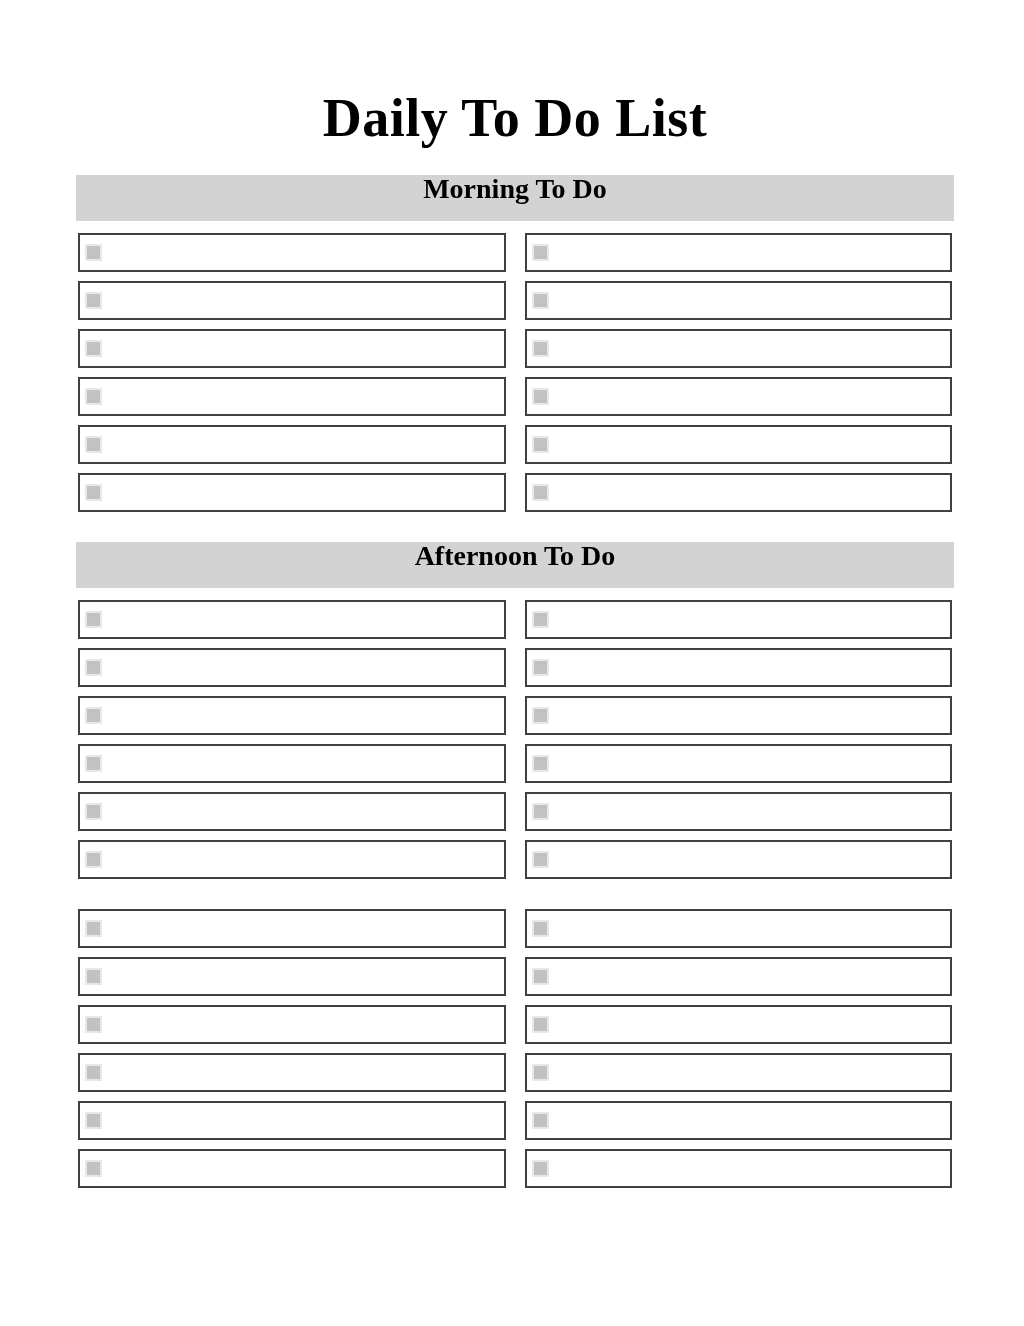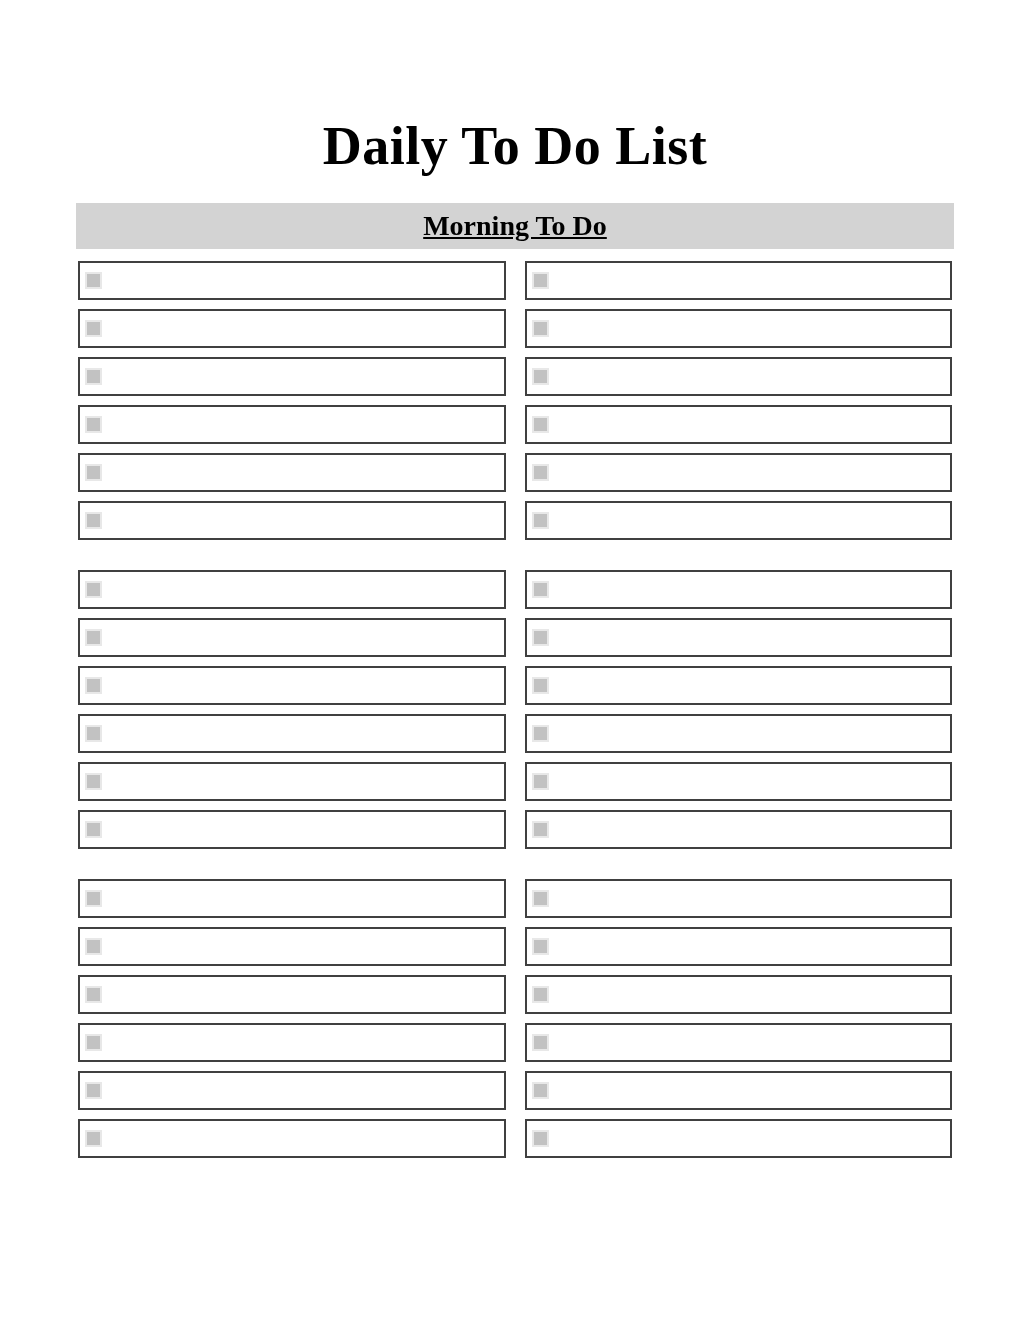--- a/index.html
+++ b/index.html
@@ -22,38 +22,37 @@
     font-family: "Liberation Serif", "DejaVu Serif", serif;
     color: var(--text);
     overflow: hidden;
   }
   .page {
     width: 878px;
     margin: 0 auto 0 76px;
   }
   h1.page-title {
     margin: 0 0 27px 0;
-    padding-top: 116px;
+    padding-top: 88px;
     font-size: 54px;
     line-height: 1.12;
     font-weight: bold;
     text-align: center;
     letter-spacing: 0.5px;
     white-space: nowrap;
   }
   section.todo-section {
     margin-bottom: 30px;
   }
   .section-header {
     height: 46px;
     background: var(--header-bg);
     display: flex;
-    align-items: center;
+    align-items: flex-start;
     justify-content: center;
-    text-decoration: underline;
   }
   .section-title {
     font-size: 28px;
     font-weight: bold;
     line-height: 1;
   }
   .rows {
     margin: 12px 2px 0 2px;
     display: grid;
     grid-template-columns: 1fr 1fr;
@@ -151,20 +150,23 @@
   </div>
 
   <div class="todo-item">
     <span class="checkbox"></span>
     <span class="item-text"></span>
   </div>
 </div>
   </section>
 
   <section class="todo-section">
+    <header class="section-header">
+      <span class="section-title">Afternoon To Do</span>
+    </header>
     <div class="rows">
   <div class="todo-item">
     <span class="checkbox"></span>
     <span class="item-text"></span>
   </div>
 
   <div class="todo-item">
     <span class="checkbox"></span>
     <span class="item-text"></span>
   </div>

